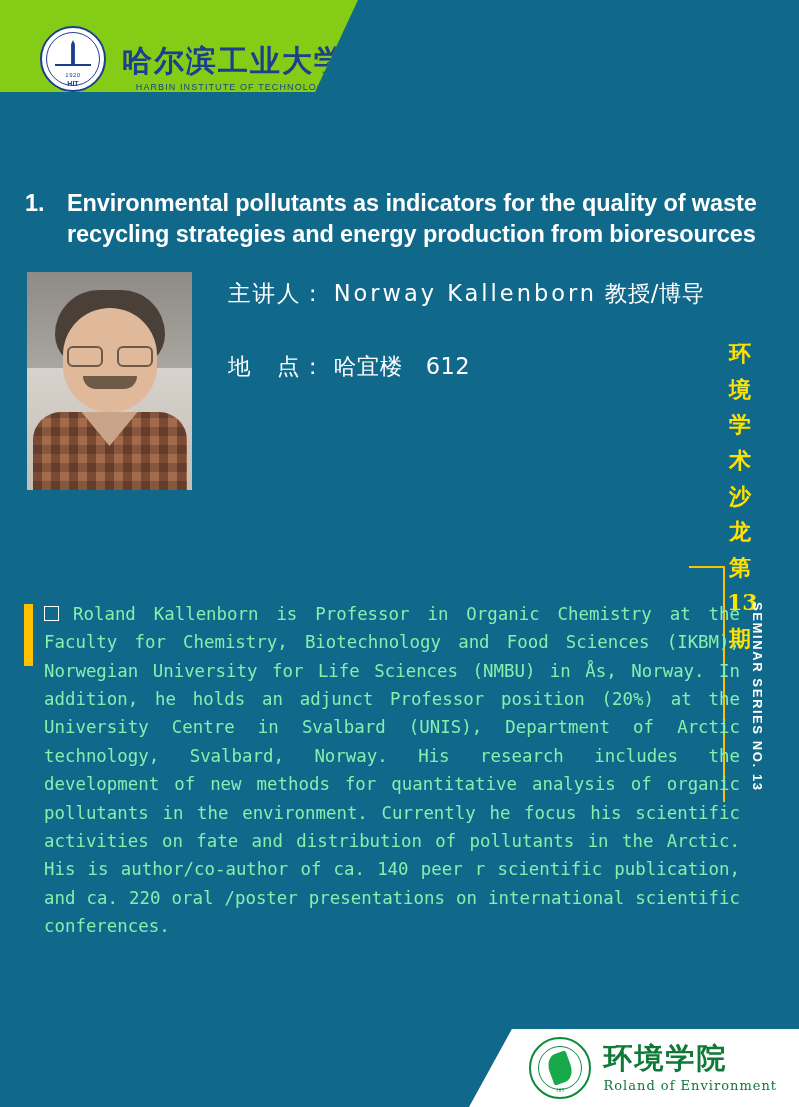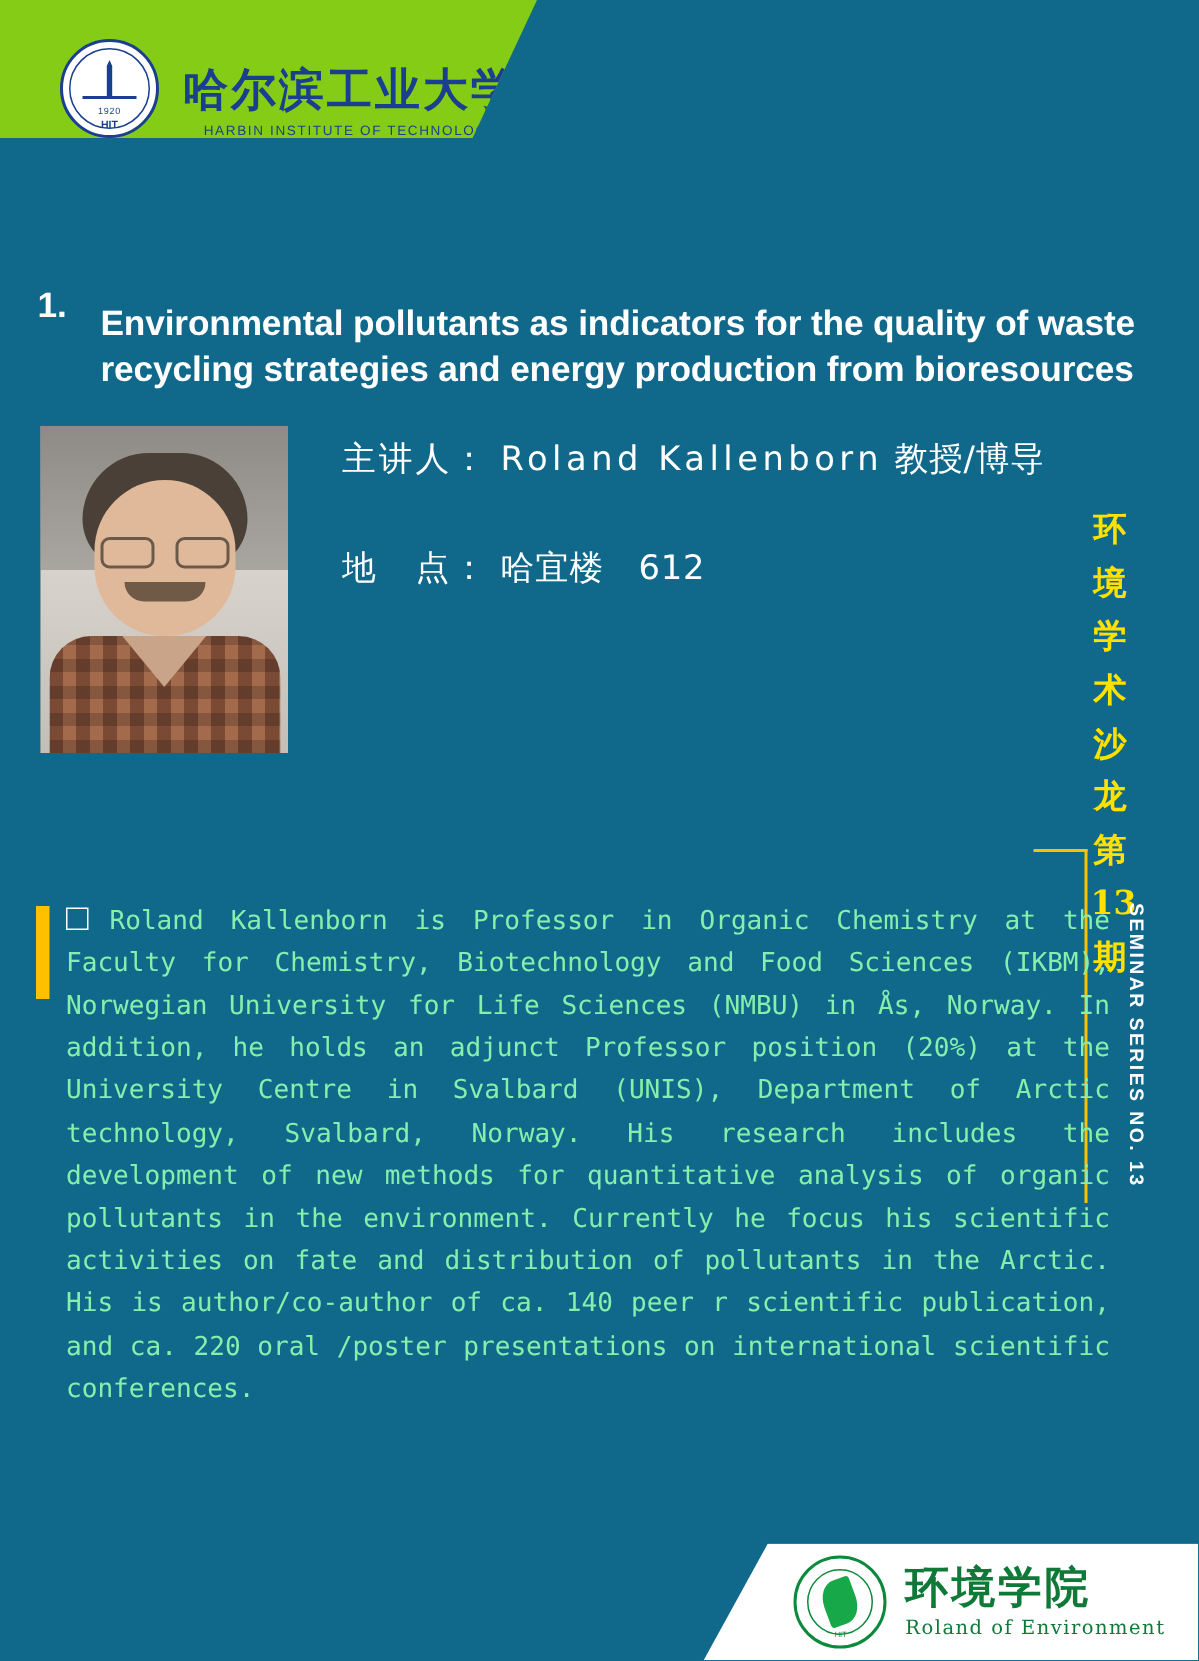--- a/index.html
+++ b/index.html
@@ -133,21 +133,20 @@
     line-height: 1.32;
     display: flex;
     letter-spacing: -0.1px;
   }
   .talk-num {
     flex: none;
     width: 42px;
   }
   .talk-text {
     flex: 1;
-    margin-top: 12px;
   }
 
   
   .info-area {
     position: relative;
     margin-top: 22px;
     height: 240px;
   }
   .portrait {
     position: absolute;
@@ -429,21 +428,21 @@
     <div class="hair"></div>
     <div class="face"></div>
     <div class="glasses"></div>
     <div class="mustache"></div>
     <div class="collar"></div>
   </div>
 
   <div class="info-lines">
     <div class="info-row">
       <span class="label">主讲人：</span>
-      <span class="val-spaced">Roland Kallenborn</span>
+      <span class="val-spaced">Norway Kallenborn</span>
       <span>教授/博导</span>
     </div>
     <div class="info-row">
       <span class="label">地　点：</span>
       <span>哈宜楼　612</span>
     </div>
   </div>
 </div>
 
 <div class="side-cn">环境学术沙龙第13期</div>

